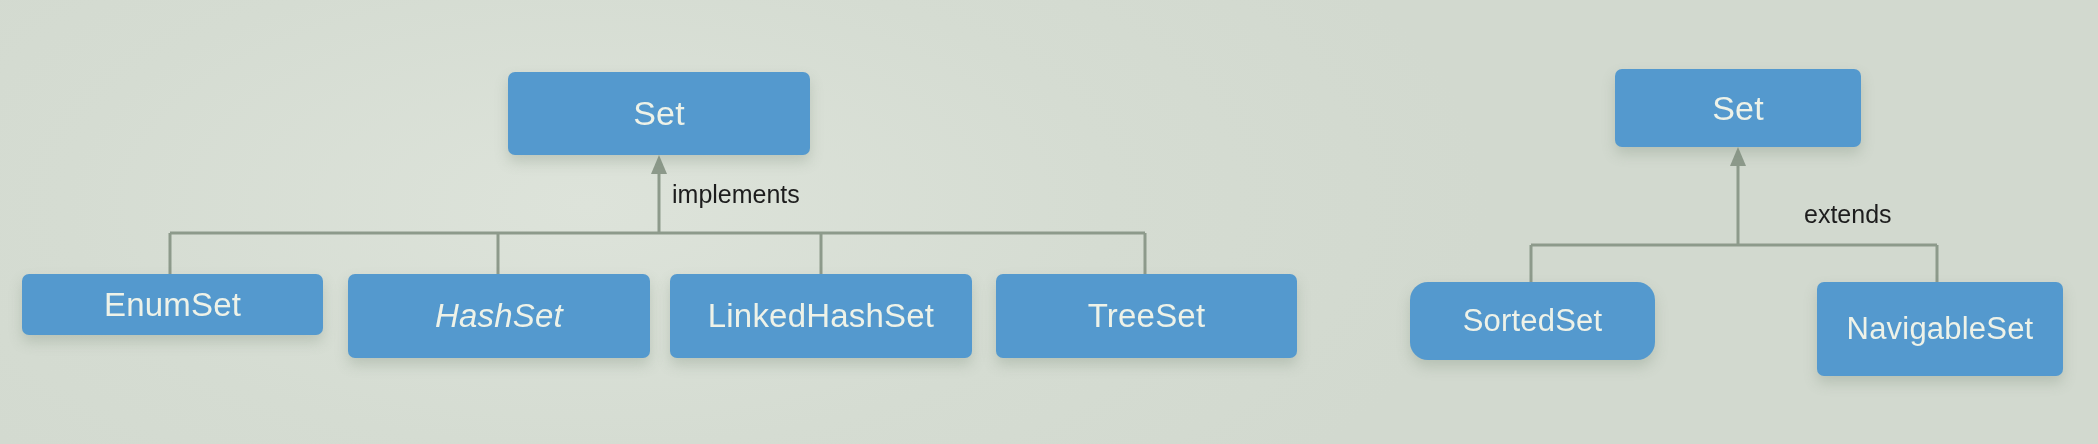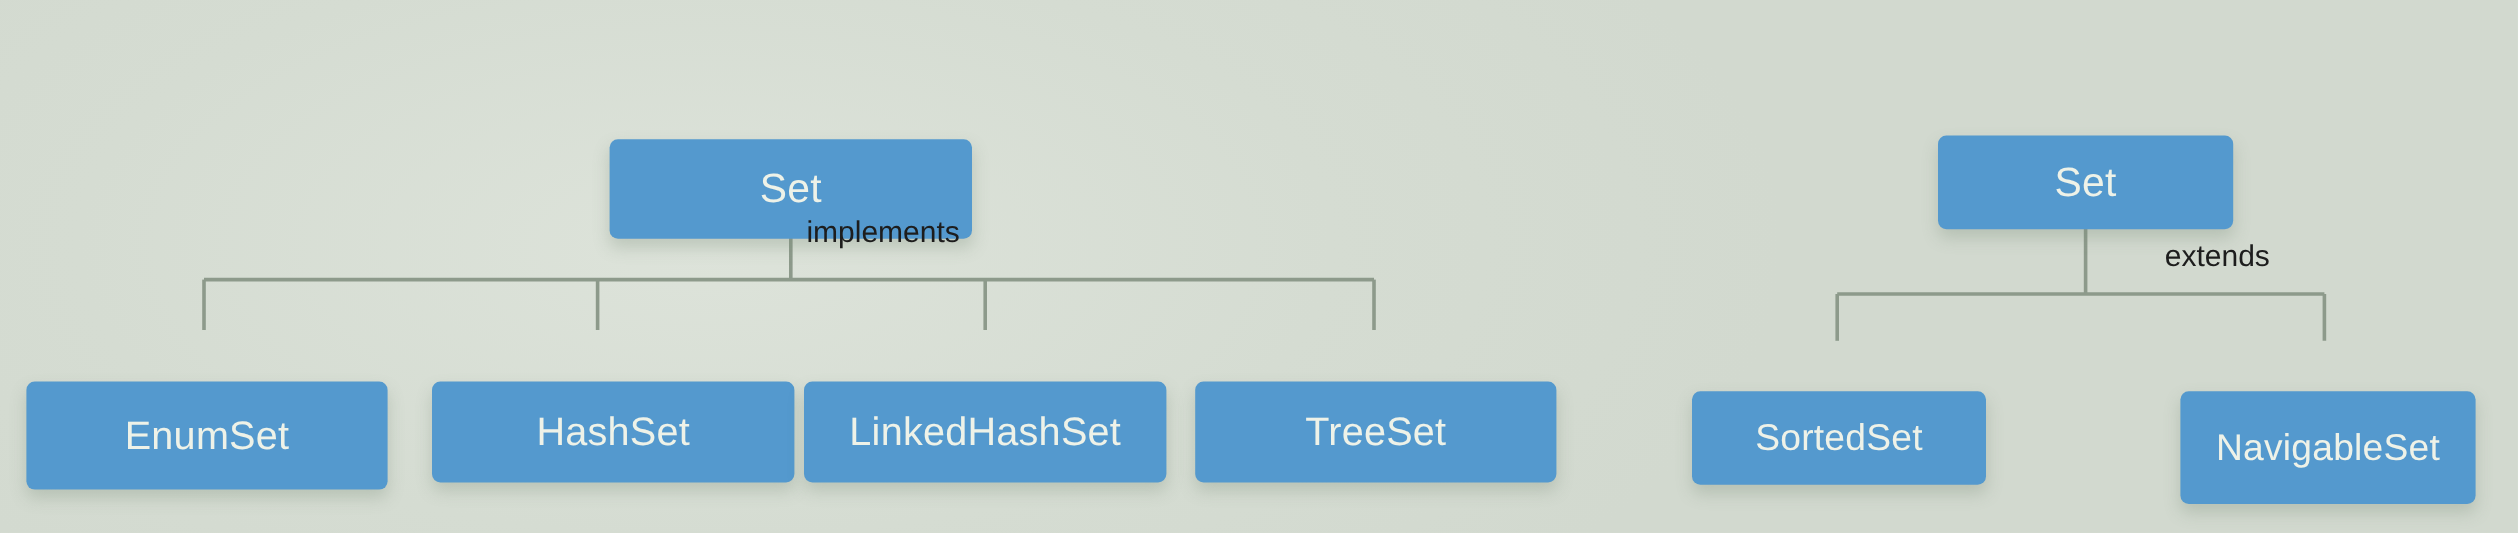--- a/index.html
+++ b/index.html
@@ -33,21 +33,20 @@
     background: #5499ce;
     border-radius: 7px;
     display: flex;
     align-items: center;
     justify-content: center;
     color: #eef2e8;
     font-weight: 400;
     letter-spacing: 0.2px;
     box-shadow: 0 7px 13px rgba(120,140,120,0.30);
     white-space: nowrap;
-    margin-top: 44px;
   }
   .node.top    { font-size: 34px; }
   .node.leaf   { font-size: 33px; }
   .node.leaf2  { font-size: 31px; }
 
   
   .edge-label {
     position: absolute;
     color: #1d1d1d;
     font-size: 25px;
@@ -90,45 +89,45 @@
   </svg>
 
   <div class="node top" style="left:508px; top:72px; width:302px; height:83px;">
     <span>Set</span>
   </div>
 
   <div class="edge-label" style="left:672px; top:182px;">
     <span>implements</span>
   </div>
 
-  <div class="node leaf" style="left:22px; top:274px; width:301px; height:90px;">
+  <div class="node leaf" style="left:22px; top:274px; width:301px; height:61px;">
     <span>EnumSet</span>
   </div>
 
-  <div class="node leaf" style="left:360px; top:274px; width:302px; height:84px;">
+  <div class="node leaf" style="left:348px; top:274px; width:302px; height:84px;font-style:italic;">
     <span>HashSet</span>
   </div>
 
   <div class="node leaf" style="left:996px; top:274px; width:301px; height:84px;">
     <span>TreeSet</span>
   </div>
 
   <div class="node leaf" style="left:670px; top:274px; width:302px; height:84px;">
     <span>LinkedHashSet</span>
   </div>
 
   <div class="node top" style="left:1615px; top:69px; width:246px; height:78px;">
     <span>Set</span>
   </div>
 
   <div class="edge-label" style="left:1804px; top:182px;margin-top:20px;">
     <span>extends</span>
   </div>
 
-  <div class="node leaf2" style="left:1410px; top:282px; width:245px; height:78px;">
+  <div class="node leaf2" style="left:1410px; top:282px; width:245px; height:78px;border-radius:18px;">
     <span>SortedSet</span>
   </div>
 
   <div class="node leaf2" style="left:1817px; top:282px; width:246px; height:94px;">
     <span>NavigableSet</span>
   </div>
 
 </div>
 
 </body></html>

